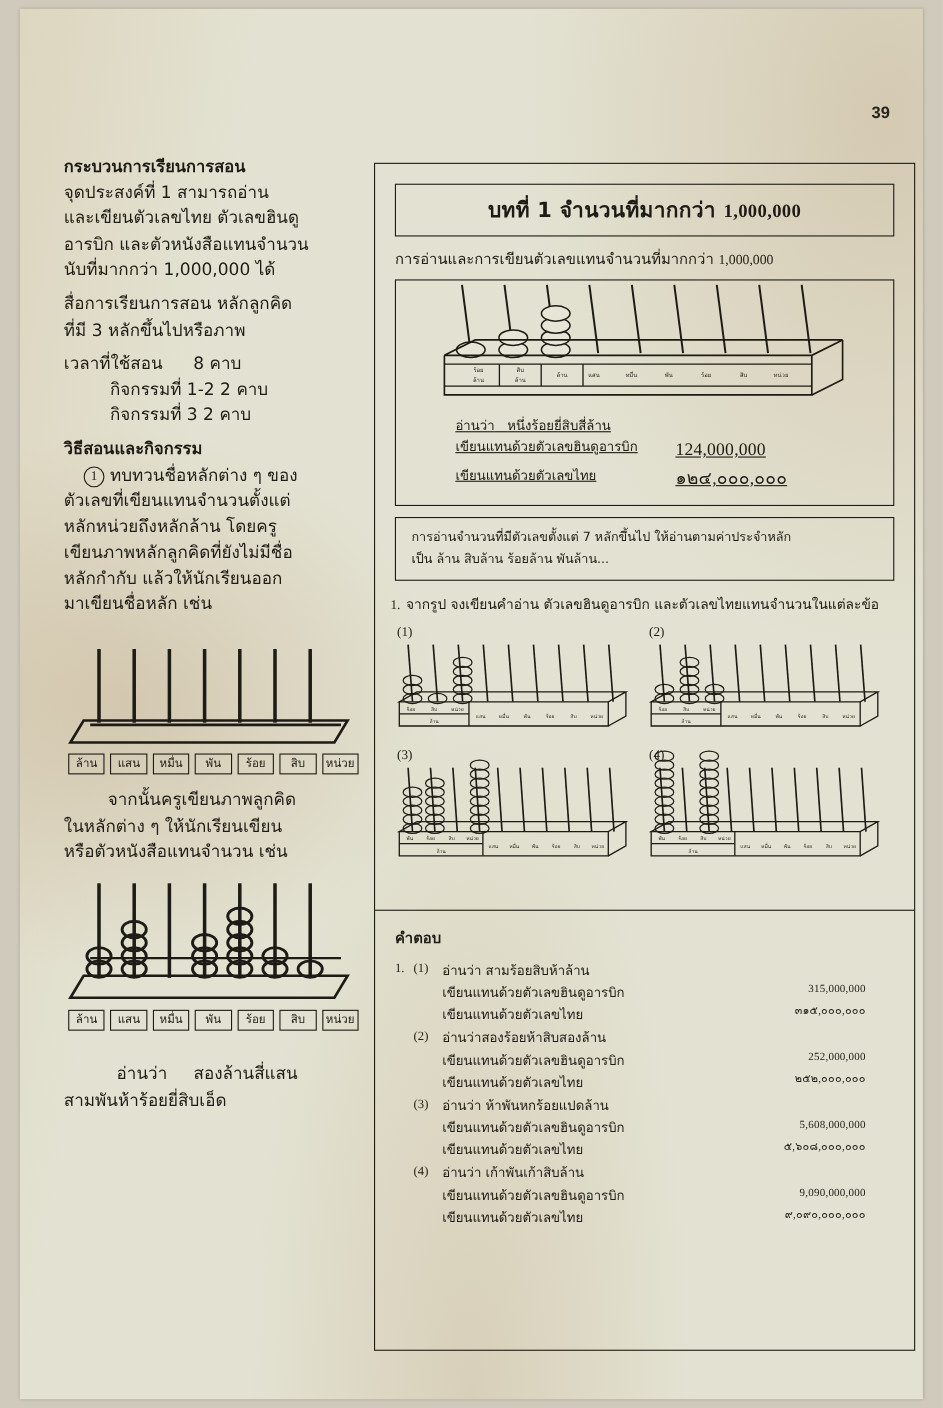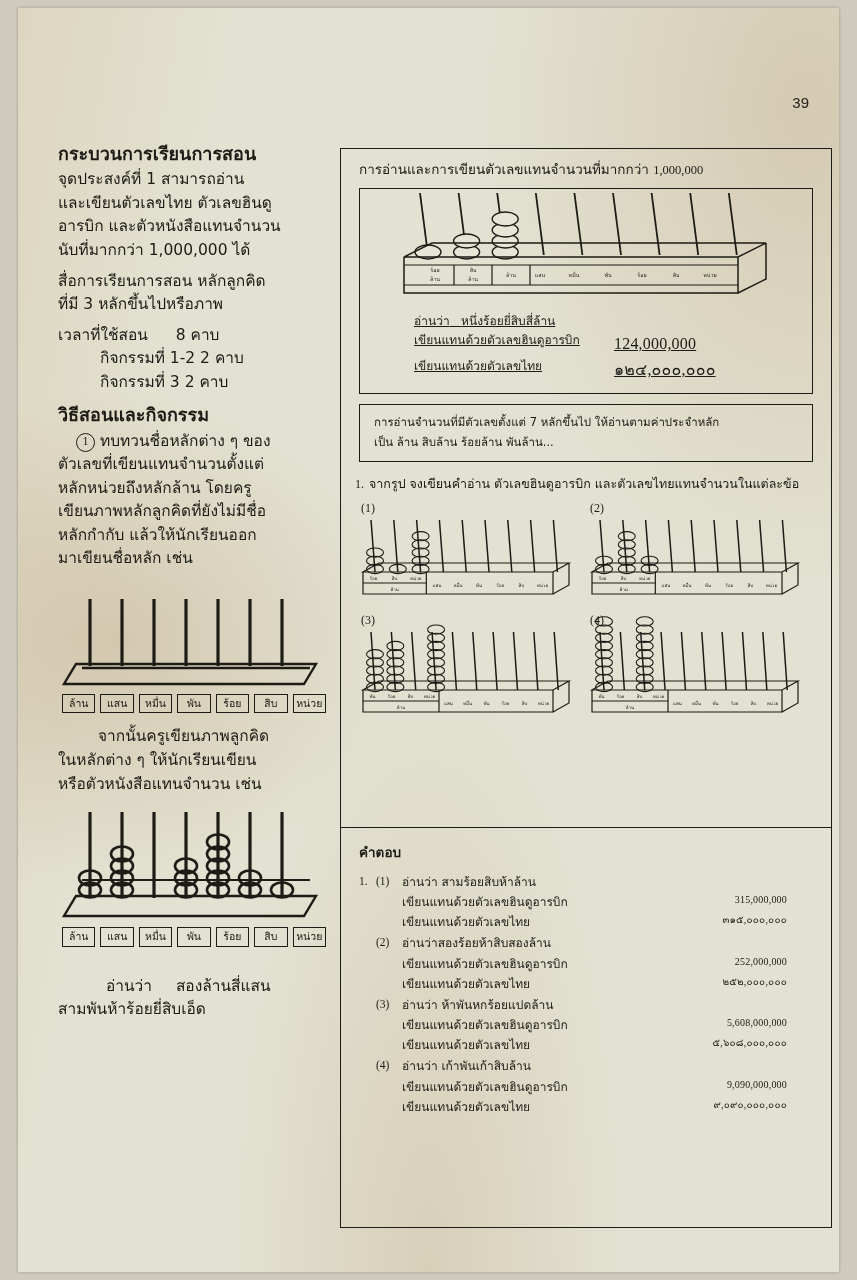--- a/index.html
+++ b/index.html
@@ -20,29 +20,29 @@
     content:"";position:absolute;inset:0;
     background:
       radial-gradient(ellipse at 12% 50%, rgba(176,140,96,.30), rgba(176,140,96,0) 28%),
       radial-gradient(ellipse at 96% 8%, rgba(176,140,96,.28), rgba(176,140,96,0) 30%),
       radial-gradient(ellipse at 50% 100%, rgba(176,140,96,.22), rgba(176,140,96,0) 35%),
       linear-gradient(100deg, rgba(200,170,125,.22), rgba(230,228,210,0) 22%);
     pointer-events:none;
   }
   .pageno{
     position:absolute;right:30px;top:86px;
-    font-size:15px;font-weight:normal;color:#25231c;
+    font-size:15px;font-weight:bold;color:#25231c;
     font-family:"Liberation Sans",sans-serif;
   }
   
   #left{
     position:absolute;left:40px;top:132px;width:268px;
     color:#1d1b15;
   }
-  .l-head{font-size:18px;font-weight:bold;line-height:1.52;margin:0 0 1px 0;}
+  .l-head{font-size:15px;font-weight:bold;line-height:1.52;margin:0 0 1px 0;}
   .l-line{font-size:15.5px;line-height:1.52;margin:0;white-space:nowrap;}
   .l-par{margin-bottom:7px;}
   .indent1{padding-left:42px;}
   .circ1{
     display:inline-block;width:17px;height:17px;border:1.4px solid #1d1b15;
     border-radius:50%;text-align:center;line-height:15px;font-size:12px;
     font-family:"Liberation Serif",serif;vertical-align:1px;margin-right:5px;
   }
   
   .abacus-wrap{position:relative;margin:10px 0 0 0;}
@@ -228,20 +228,24 @@
         <span>อ่านว่า</span>
         <span style="display:inline-block;width:14px"></span>
         <span>สองล้านสี่แสน</span>
       </div>
       <div class="l-line">สามพันห้าร้อยยี่สิบเอ็ด</div>
     </div>
   </div>
 
   <div id="right">
 
+    <div class="chapter-box">
+      <span>บทที่ 1  จำนวนที่มากกว่า</span>
+      <span class="ar">1,000,000</span>
+    </div>
 
     <div class="sub-head">
       <span>การอ่านและการเขียนตัวเลขแทนจำนวนที่มากกว่า</span>
       <span class="ar">1,000,000</span>
     </div>
 
     <div class="demo-box">
       <div style="display:flex;justify-content:center">
         <svg width="400" height="108" viewBox="0 0 400 108" id="demo-svg">
           <g id="demo-rods" stroke="#1d1b15" fill="none" stroke-width="1.8">

